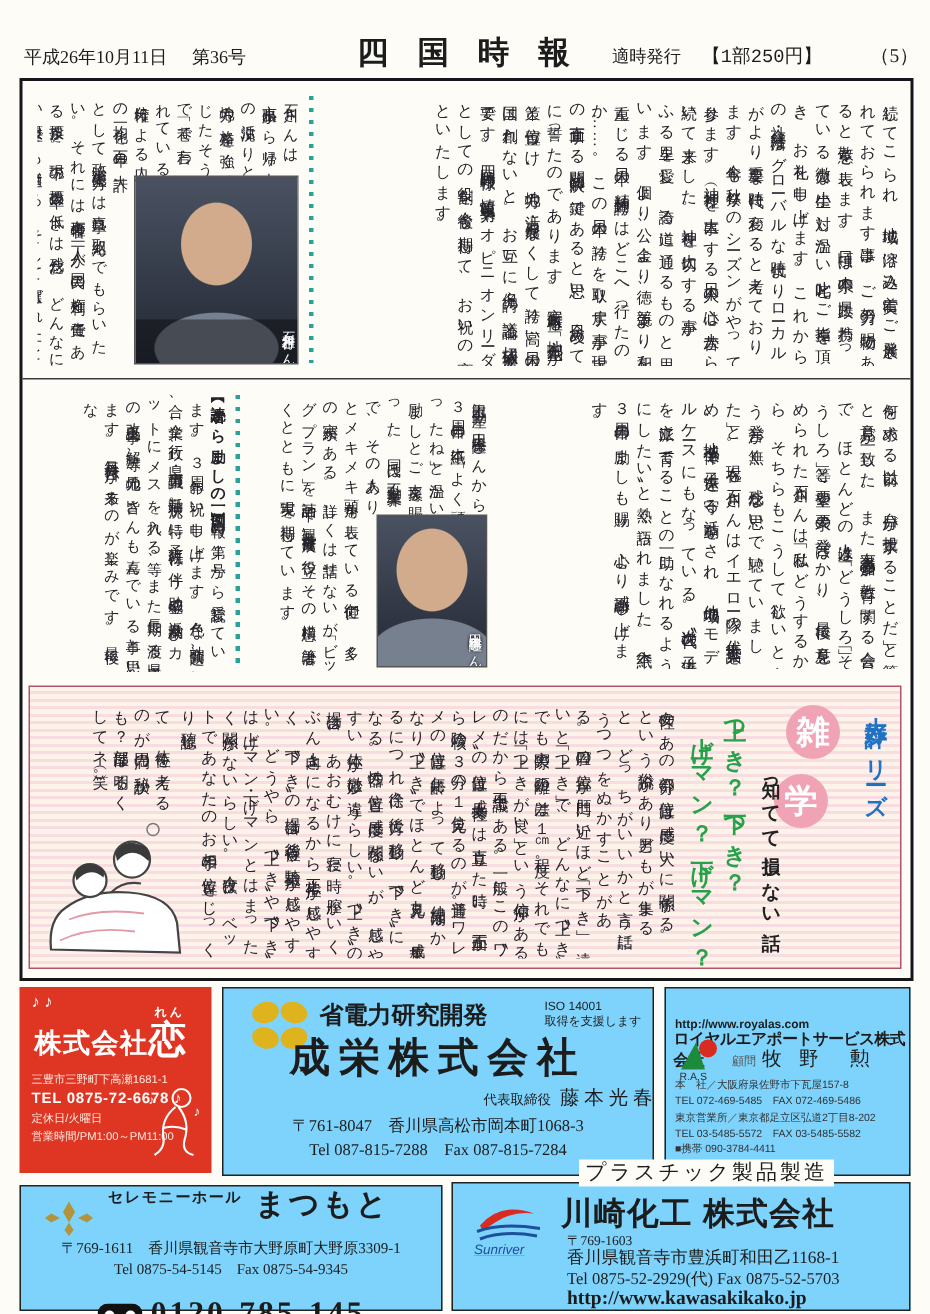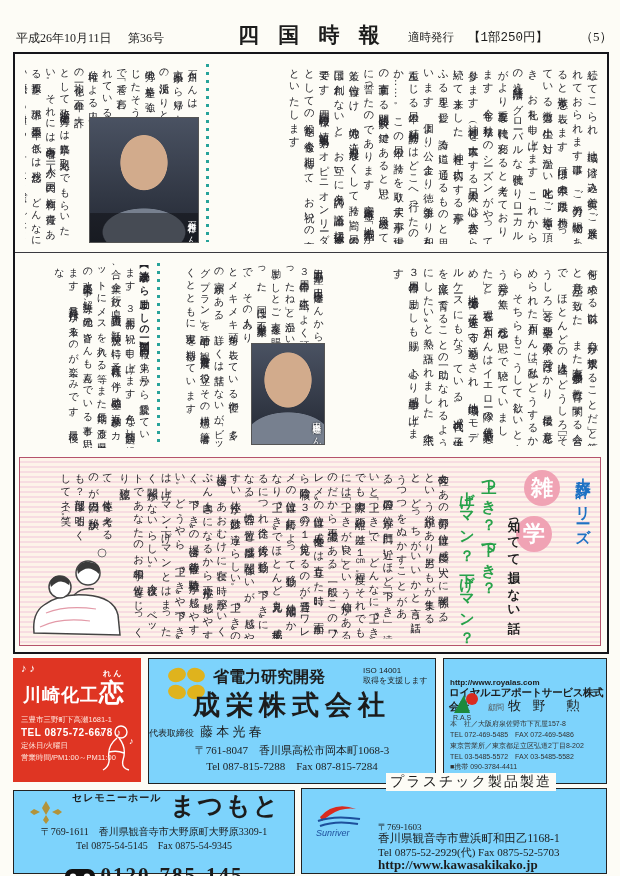--- a/index.html
+++ b/index.html
@@ -61,36 +61,36 @@
   .kj-title .kana{font-size:18px;letter-spacing:1px;}
   .kj-title .koi{font-size:25px;position:relative;}
   .kj-title .furi{position:absolute;top:-10px;left:4px;font-size:8px;letter-spacing:2px;}
   .kj-lines{position:absolute;left:8px;top:56px;font-size:7.5px;line-height:1.5;color:#ffe9e0;}
   .kj-tel{font-size:10px;color:#fff;letter-spacing:.5px;font-weight:bold;}
   .kj-fig{position:absolute;right:4px;bottom:8px;}
   .ad-seiei{left:148px;top:658px;width:288px;height:126px;}
   .se-row1{position:absolute;left:64px;top:8px;font-family:"Liberation Sans",sans-serif;font-weight:bold;font-size:16px;}
   .se-iso{position:absolute;left:214px;top:7px;font-size:8px;line-height:1.3;font-family:"Liberation Sans",sans-serif;}
   .se-name{position:absolute;left:0;top:28px;width:100%;text-align:center;font-weight:bold;font-size:27px;letter-spacing:6px;font-family:"Liberation Sans",sans-serif;}
-  .se-rep{position:absolute;left:0;top:64px;width:100%;text-align:left;font-size:13px;}
+  .se-rep{position:absolute;left:0;top:64px;width:100%;text-align:right;font-size:13px;}
   .se-rep .t{font-size:9px;margin-right:6px;}
   .se-addr{position:absolute;left:0;top:84px;width:100%;text-align:center;font-size:11px;}
   .se-tel{position:absolute;left:0;top:100px;width:100%;text-align:center;font-size:11px;}
   .se-logo{position:absolute;left:18px;top:8px;}
   .ad-royal{left:443px;top:658px;width:164px;height:126px;border-width:1px;font-family:"Liberation Sans",sans-serif;}
   .ry-name{position:absolute;left:5px;top:5px;font-weight:bold;font-size:10.5px;letter-spacing:-.4px;margin-top:22px;}
   .ry-url{position:absolute;left:6px;top:19px;font-size:8px;font-weight:bold;}
   .ry-logo{position:absolute;left:6px;top:32px;}
   .ry-adv{position:absolute;left:44px;top:38px;font-size:13px;letter-spacing:4px;}
   .ry-adv .t{font-size:8px;color:#555;letter-spacing:0;margin-right:4px;}
   .ry-lines{position:absolute;left:6px;top:60px;font-size:7px;line-height:1.55;color:#333;}
   .ad-matsumoto{left:13px;top:790px;width:282px;height:84px;border-width:1px;}
   .mt-crest{position:absolute;left:14px;top:8px;}
   .mt-hall{position:absolute;left:58px;top:0;font-size:10px;letter-spacing:1px;font-weight:bold;}
-  .mt-name{position:absolute;left:156px;top:-2px;font-weight:bold;font-size:25px;letter-spacing:2px;font-family:"Liberation Sans",sans-serif;}
+  .mt-name{position:absolute;left:156px;top:-2px;font-weight:bold;font-size:20px;letter-spacing:2px;font-family:"Liberation Sans",sans-serif;}
   .mt-addr{position:absolute;left:0;top:34px;width:100%;text-align:center;font-size:10px;}
   .mt-tel{position:absolute;left:0;top:48px;width:100%;text-align:center;font-size:10px;}
   .mt-dial{position:absolute;left:0;top:60px;width:100%;text-align:center;font-size:21px;font-weight:bold;letter-spacing:2px;margin-top:12px;}
   .mt-dial svg{vertical-align:-3px;margin-right:6px;}
   .ad-kawasaki{left:301px;top:788px;width:306px;height:86px;border-width:1px;}
   .kw-tag{position:absolute;left:84px;top:-16px;font-size:14px;letter-spacing:2px;background:#fdfcf6;padding:0 4px;}
   .kw-logo{position:absolute;left:8px;top:14px;}
   .kw-name{position:absolute;left:72px;top:6px;font-weight:bold;font-size:21px;letter-spacing:1px;font-family:"Liberation Sans",sans-serif;}
   .kw-zip{position:absolute;left:76px;top:32px;font-size:9px;}
   .kw-addr{position:absolute;left:76px;top:42px;font-size:11.5px;}
@@ -160,21 +160,21 @@
         <path d="M47 26 Q52 14 68 22 Q71 26 69 31 Q58 20 48 31 Z" fill="#3a3a3a"></path>
         <path d="M44 52 Q52 44 64 46" fill="none" stroke="#444" stroke-width="1.5"></path>
         <circle cx="72" cy="10" r="4" fill="none" stroke="#777" stroke-width="1"></circle>
       </svg>
     </div>
   </div>
 
   <div class="ad ad-karaoke">
     <div class="kj-notes">♪ ♪</div>
     <div class="kj-title">
-      <span class="kana">川崎化工</span><span class="koi"><span class="furi">れん</span><span>恋</span></span>
+      <span class="kana">株式会社</span><span class="koi"><span class="furi">れん</span><span>恋</span></span>
     </div>
     <div class="kj-lines">
       <div>三豊市三野町下高瀬1681-1</div>
       <div class="kj-tel">TEL 0875-72-6678 ♪</div>
       <div>定休日/火曜日</div>
       <div>営業時間/PM1:00～PM11:00</div>
     </div>
     <svg class="kj-fig" width="40" height="52" viewBox="0 0 40 52">
       <circle cx="24" cy="10" r="6" fill="none" stroke="#fff" stroke-width="1.4"></circle>
       <path d="M20 16 Q10 24 12 36 Q13 44 6 48 M22 16 Q30 26 26 38 Q24 46 32 48 M12 30 Q20 28 27 31" fill="none" stroke="#fff" stroke-width="1.4"></path>
@@ -243,19 +243,20 @@
     </div>
   </div>
 
   <div class="ad ad-kawasaki">
     <div class="kw-tag">プラスチック製品製造</div>
     <svg class="kw-logo" width="58" height="34" viewBox="0 0 58 34">
       <path d="M10 14 Q24 -2 46 6 Q32 4 20 12 Q14 16 12 18 Z" fill="#d92b1f"></path>
       <path d="M8 18 Q24 12 50 16 M10 23 Q26 17 48 21" fill="none" stroke="#1d4f9c" stroke-width="2"></path>
       <text x="6" y="33" font-size="9" font-style="italic" fill="#1d4f9c" font-family="Liberation Sans,sans-serif" text-decoration="underline">Sunriver</text>
     </svg>
+    <div class="kw-name">川崎化工 株式会社</div>
     <div class="kw-zip">〒769-1603</div>
     <div class="kw-addr">香川県観音寺市豊浜町和田乙1168-1</div>
     <div class="kw-tel">Tel 0875-52-2929(代) Fax 0875-52-5703</div>
     <div class="kw-url">http://www.kawasakikako.jp</div>
   </div>
 
 </div>
 
 </body></html>

